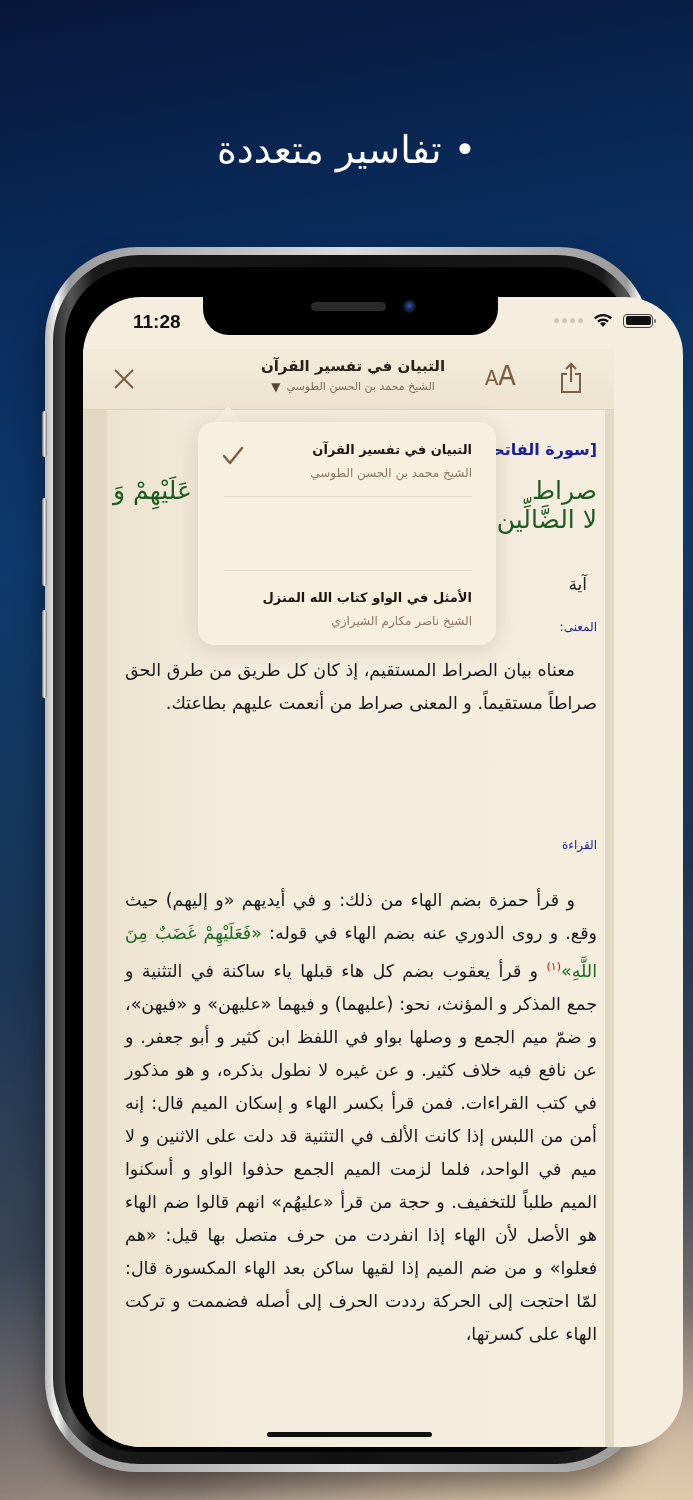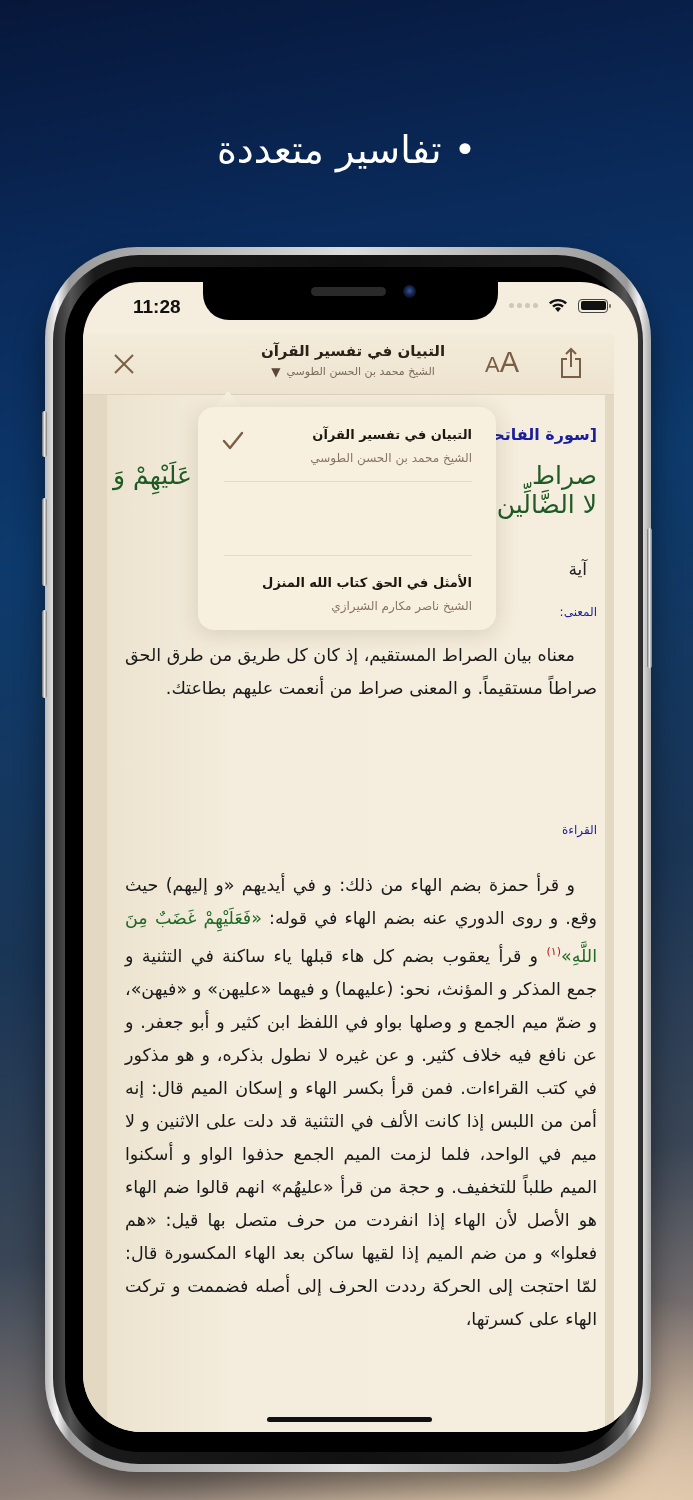--- a/index.html
+++ b/index.html
@@ -35,21 +35,21 @@
   .bezel {
     position: absolute; left: 20px; top: 20px; right: 20px; bottom: 20px;
     border-radius: 74px; background: #000;
   }
   .side-btn {
     position: absolute; width: 5px; border-radius: 3px;
     background: linear-gradient(90deg, #6d6d6d, #e9e9e9, #7a7a7a);
   }
 
   .screen {
-    position: absolute; left: 83px; top: 282px; width: 555px; height: 1150px;
+    position: absolute; left: 83px; top: 297px; width: 600px; height: 1150px;
     border-radius: 58px; overflow: hidden;
     background: #f5eddd;
     padding-left: 40px;
   }
 
   
   .notch {
     position: absolute; left: 120px; top: 0; width: 295px; height: 38px;
     background: #000; border-radius: 0 0 26px 26px;
   }
@@ -84,21 +84,21 @@
   .navbar {
     position: absolute; left: 0; top: 52px; width: 531px; height: 60px;
     background: linear-gradient(180deg, #f3ebd9, #ede3cf);
   }
   .nav-close { position: absolute; left: 28px; top: 17px; width: 26px; height: 26px; cursor: pointer; }
   .nav-title-wrap { position: absolute; left: 120px; width: 300px; top: 8px; text-align: center; direction: rtl; cursor: pointer; }
   .nav-title { font-size: 15px; font-weight: bold; color: #2a2118; display: block; }
   .nav-subtitle-row { display: inline-flex; align-items: center; gap: 6px; margin-top: 4px; }
   .nav-subtitle { font-size: 11px; color: #7b6b5b; }
   .nav-caret { font-size: 12px; color: #5a4634; }
-  .nav-font { position: absolute; left: 402px; top: 12px; color: #7a5e46; cursor: pointer; white-space: nowrap; font-family: Liberation Sans, sans-serif; }
+  .nav-font { position: absolute; left: 402px; top: 12px; color: #7a5e46; cursor: pointer; white-space: nowrap; font-family: Liberation Mono, monospace; }
   .nav-font .small { font-size: 22px; }
   .nav-font .big { font-size: 29px; }
   .nav-share { position: absolute; left: 476px; top: 13px; width: 24px; height: 32px; cursor: pointer; }
 
   
   .content {
     position: absolute; left: 0; top: 112px; width: 531px; height: 1040px;
     border-top: 1px solid #ddd2bd;
   }
   .margin-strip-left {
@@ -251,19 +251,19 @@
     <div class="popover-item" style="top:0;">
       <svg class="popover-check" viewBox="0 0 22 20">
         <path d="M2 10 L8 17 L20 2" fill="none" stroke="#7a5e46" stroke-width="2.4" stroke-linecap="round" stroke-linejoin="round"></path>
       </svg>
       <div class="title">التبيان في تفسير القرآن</div>
       <div class="author">الشيخ محمد بن الحسن الطوسي</div>
     </div>
     <div class="popover-divider" style="top:74px;"></div>
     <div class="popover-divider" style="top:148px;"></div>
     <div class="popover-item" style="top:148px;">
-      <div class="title">الأمثل في الحق كتاب الله المنزل</div>
+      <div class="title">الأمثل في الواو كتاب الله المنزل</div>
       <div class="author">الشيخ ناصر مكارم الشيرازي</div>
     </div>
   </div>
 
   <div class="home-indicator"></div>
 </div>
 
 </body></html>

